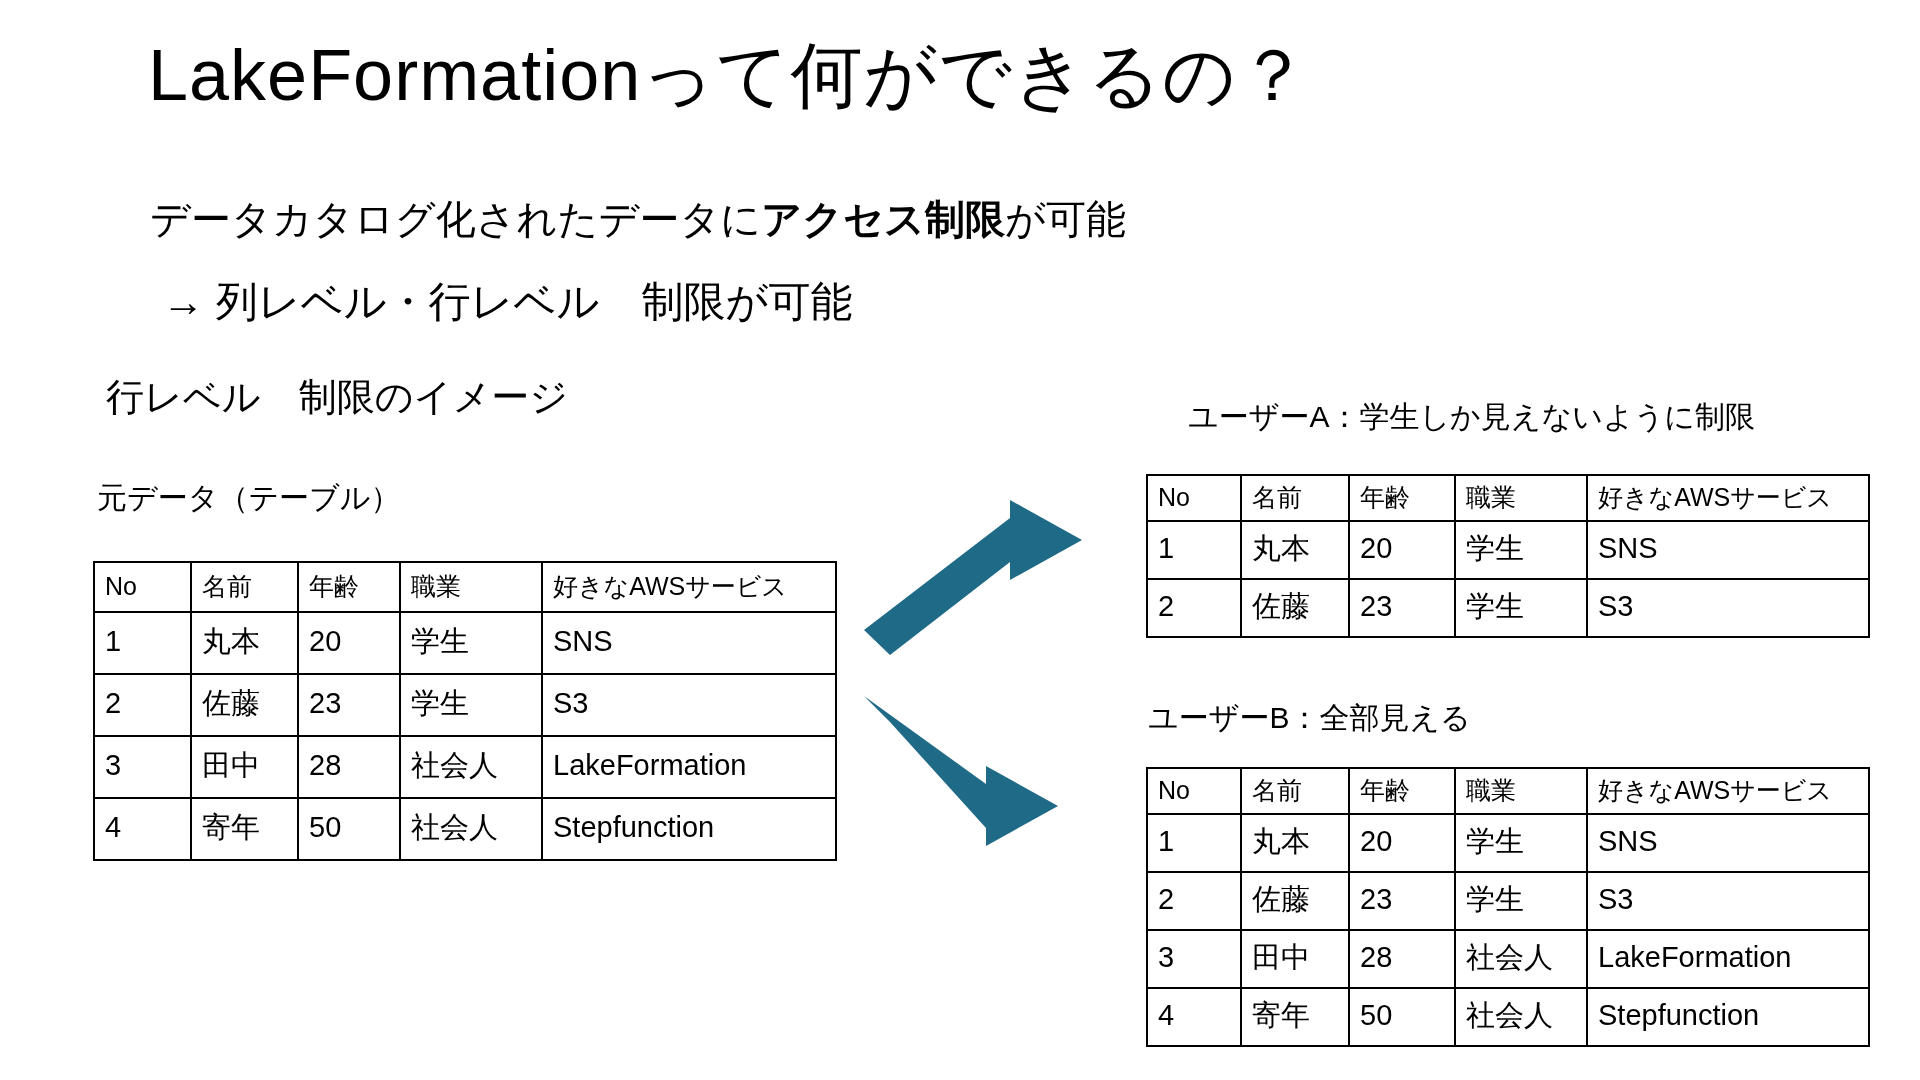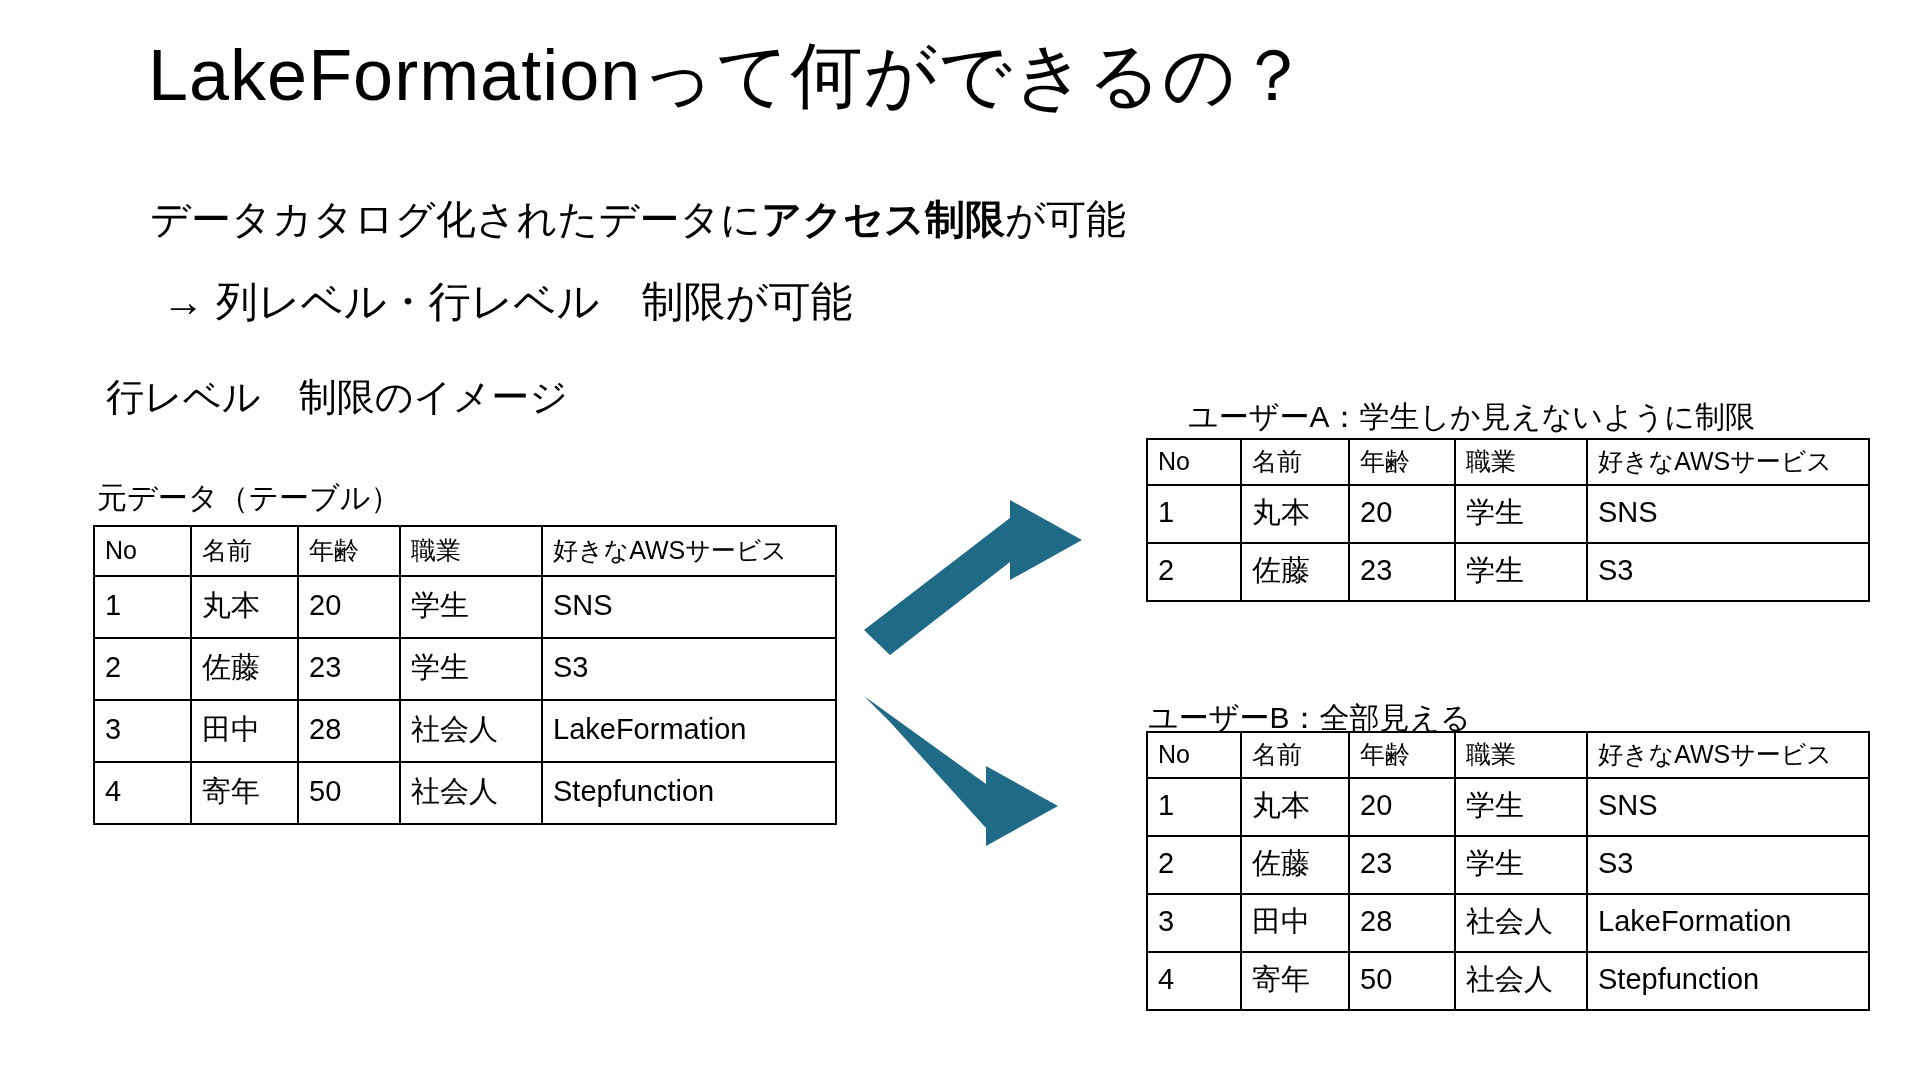--- a/index.html
+++ b/index.html
@@ -76,20 +76,21 @@
   }
   .user-a-label { left: 1148px; top: 397px; margin-left: 40px; }
   .user-b-label { left: 1148px; top: 698px; }
 
   
   table.grid {
     position: absolute;
     border-collapse: collapse;
     table-layout: fixed;
     background: #fff;
+    margin-top: 36px;
   }
   table.grid td {
     border: 2px solid #000;
     font-size: 29px;
     padding: 6px 10px 8px 10px;
     vertical-align: middle;
     line-height: 1.1;
     white-space: nowrap;
     color: #000;
     font-weight: 400;

